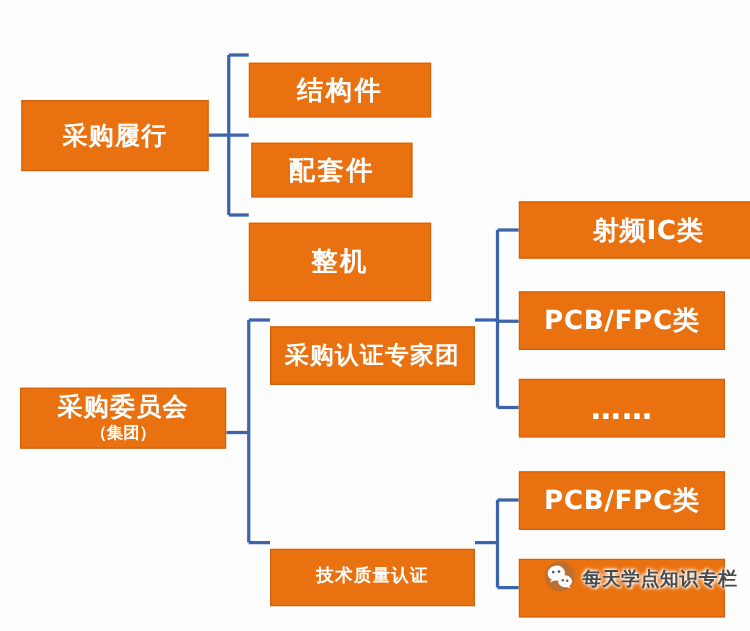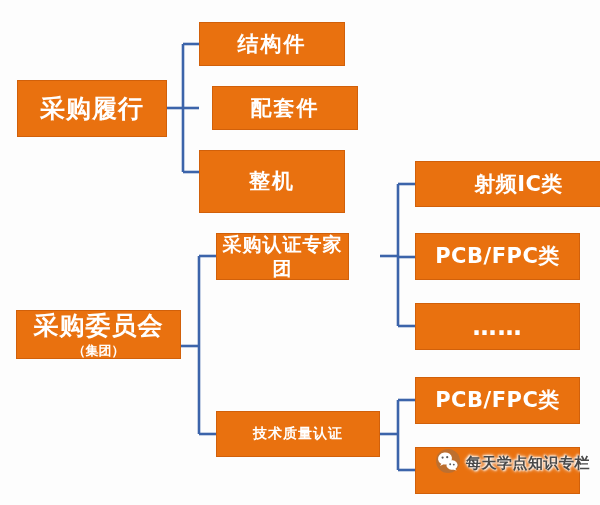--- a/index.html
+++ b/index.html
@@ -19,23 +19,23 @@
     color:#ffffff;
     font-weight:bold;
     display:flex;
     flex-direction:column;
     align-items:center;
     justify-content:center;
     text-align:center;
     box-shadow: inset 0 0 0 1px rgba(180,75,5,.45);
     line-height:1.25;
   }
-  .node .t-main   { font-size:25px; letter-spacing:1px; }
+  .node .t-main   { font-size:20px; letter-spacing:1px; }
   .node .t-sub    { font-size:13px; letter-spacing:0px; margin-top:1px; }
-  .node.single    { font-size:21px; letter-spacing:2px; }
+  .node.single    { font-size:21px; letter-spacing:2px;margin-top:28px; }
   .node.mixed     { font-size:21px; letter-spacing:0.5px; }
   .node.dots      { font-size:24px; letter-spacing:1px; }
   #connector-svg { position:absolute; left:0; top:0; }
   #connector-svg path {
     stroke: var(--blue, #3c64aa);
     stroke-width:2.6;
     fill:none;
   }
   #watermark {
     position:absolute;
@@ -91,25 +91,25 @@
     <span class="t-main">采购履行</span>
   </div>
 
   <div class="node" style="left:16px; top:310px; width:165px; height:49px;">
     <span class="t-main">采购委员会</span>
     <span class="t-sub">（集团）</span>
   </div>
 
   <div class="node single" style="left:199px; top:22px; width:146px; height:44px;">结构件</div>
 
-  <div class="node single" style="left:212px; top:86px; width:146px; height:44px;">配套件</div>
+  <div class="node single" style="left:201px; top:86px; width:129px; height:44px;">配套件</div>
 
   <div class="node single" style="left:199px; top:150px; width:146px; height:63px;">整机</div>
 
-  <div class="node single" style="left:216px; top:233px; width:133px; height:47px; font-size:19px; letter-spacing:1px;">采购认证专家团</div>
+  <div class="node single" style="left:216px; top:233px; width:164px; height:47px; font-size:19px; letter-spacing:1px;">采购认证专家团</div>
 
   <div class="node single" style="left:216px; top:411px; width:164px; height:46px; font-size:14px; letter-spacing:1px;">技术质量认证</div>
 
   <div class="node mixed" style="left:415px; top:161px; width:165px; height:46px;padding-left:21px;">射频IC类</div>
 
   <div class="node mixed" style="left:415px; top:233px; width:165px; height:47px;">PCB/FPC类</div>
 
   <div class="node dots" style="left:415px; top:303px; width:165px; height:47px;">……</div>
 
   <div class="node mixed" style="left:415px; top:377px; width:165px; height:47px;">PCB/FPC类</div>

